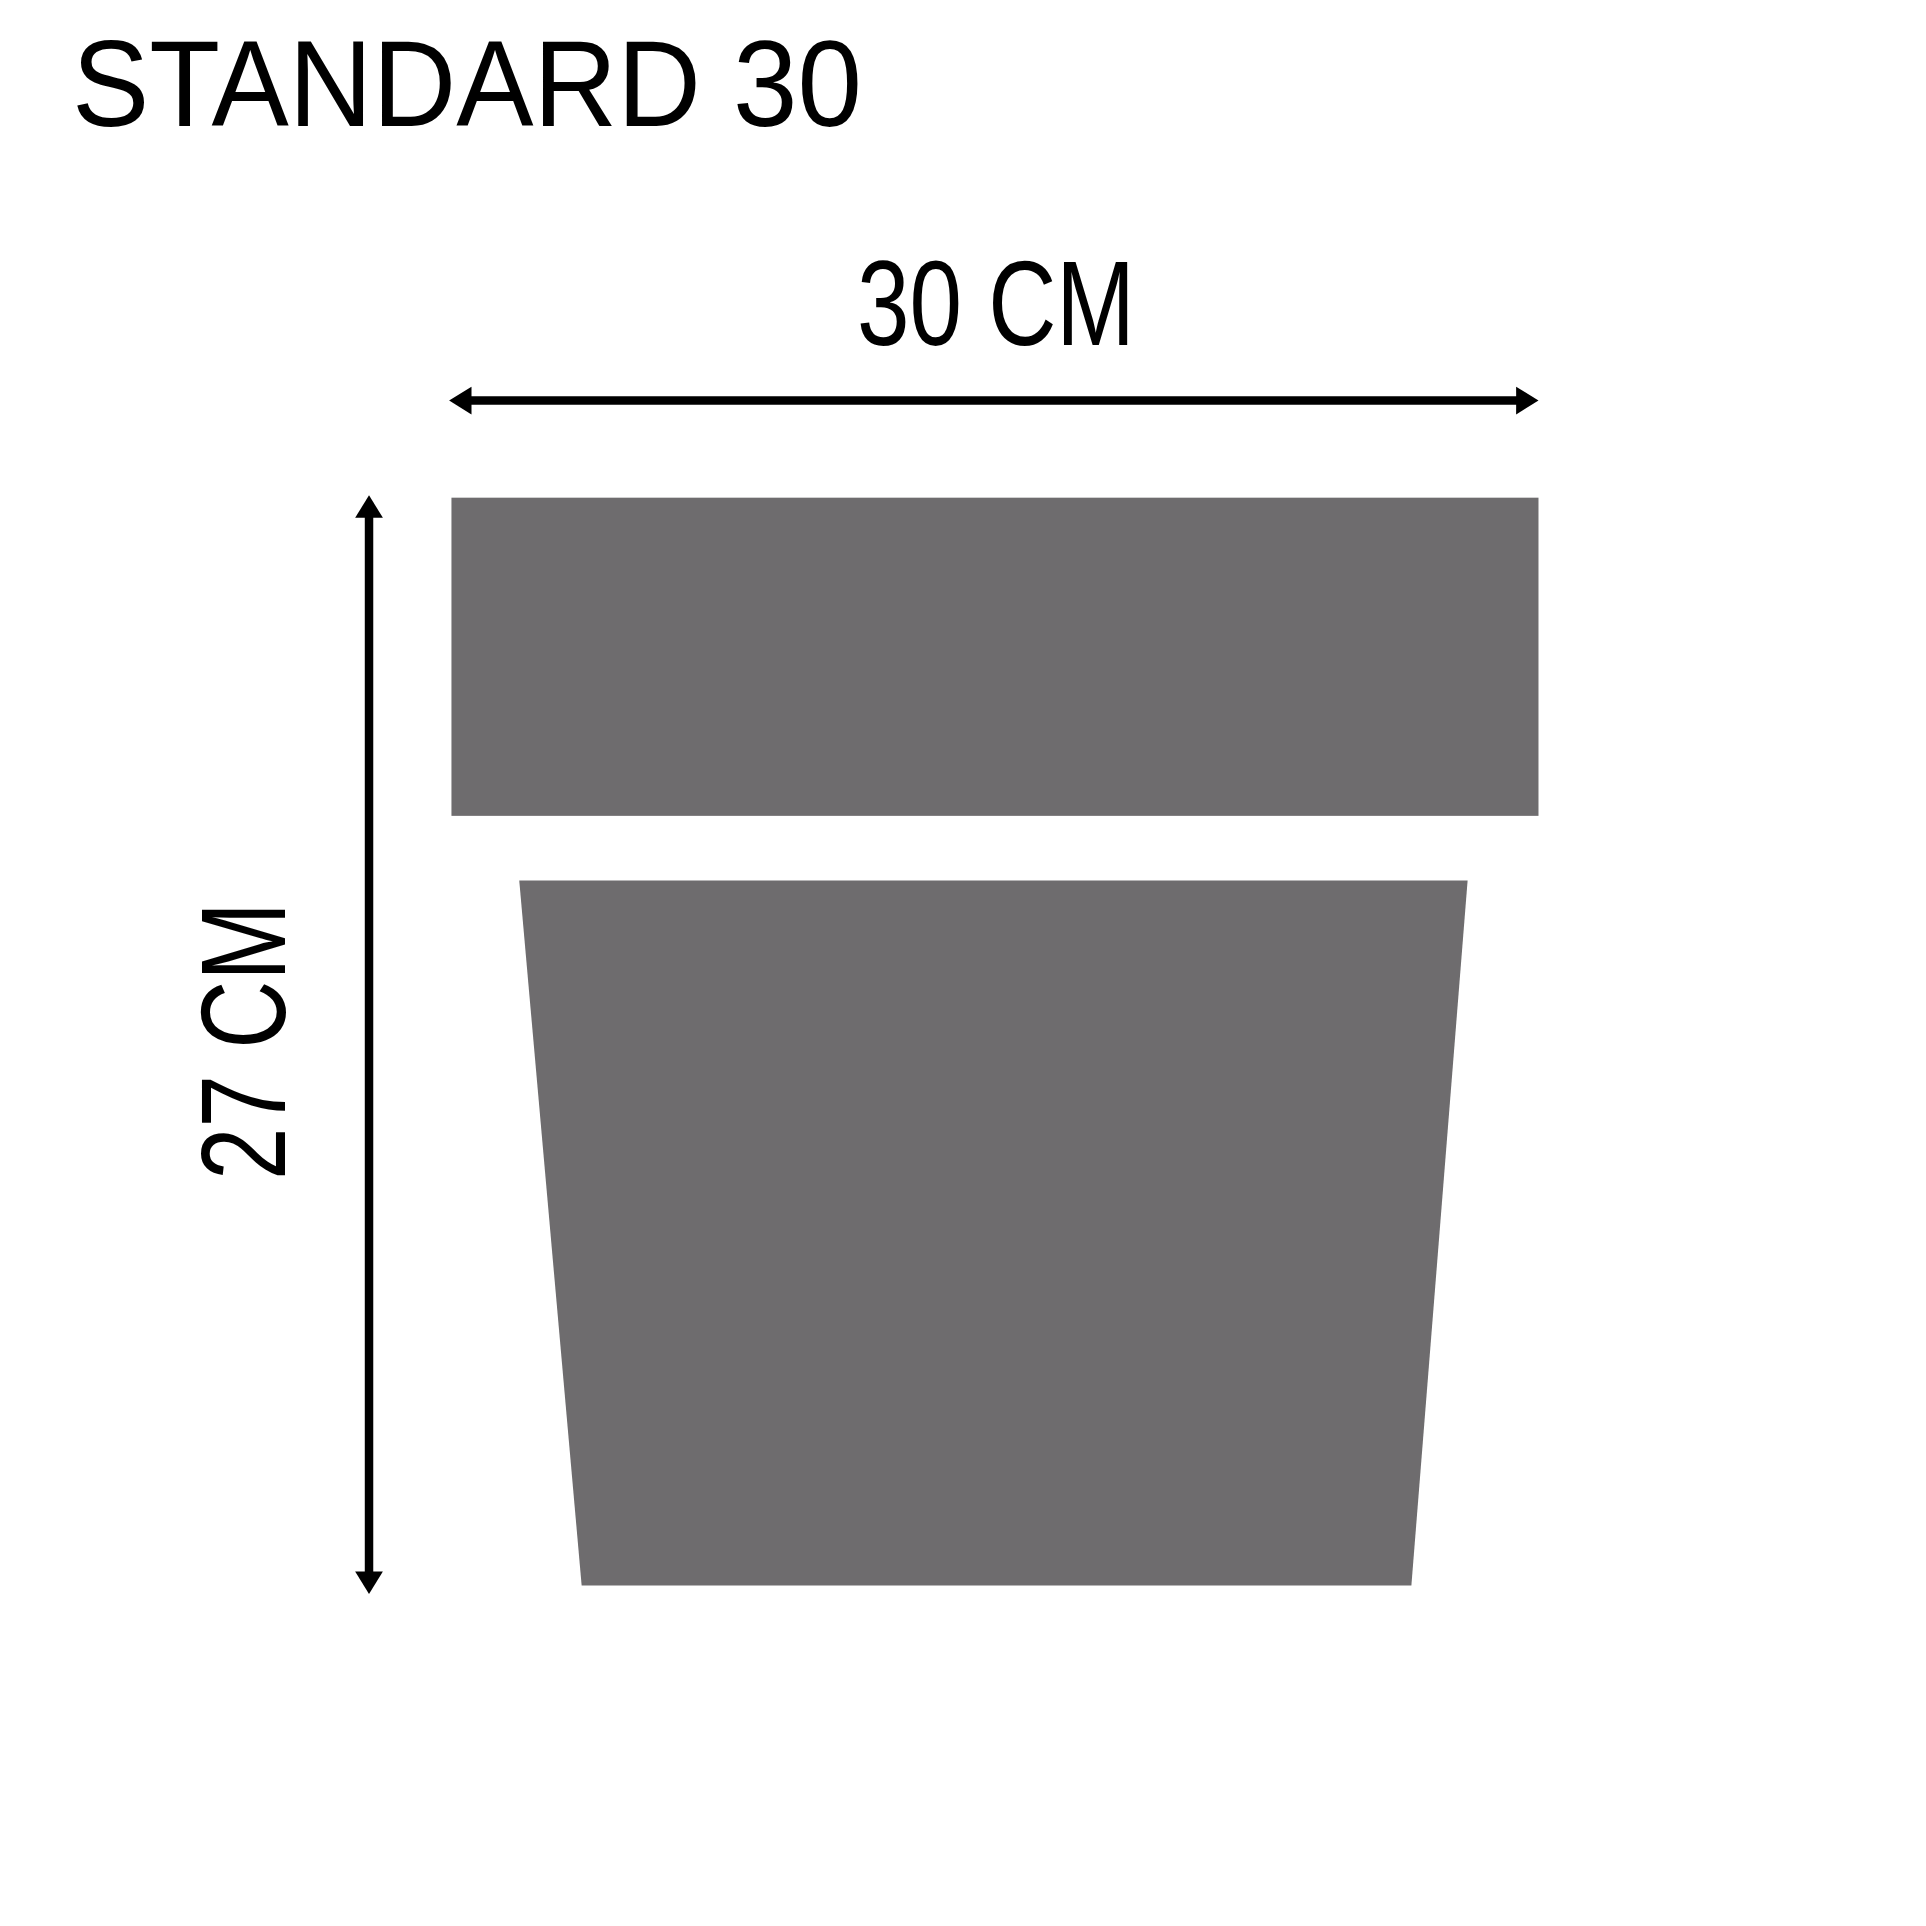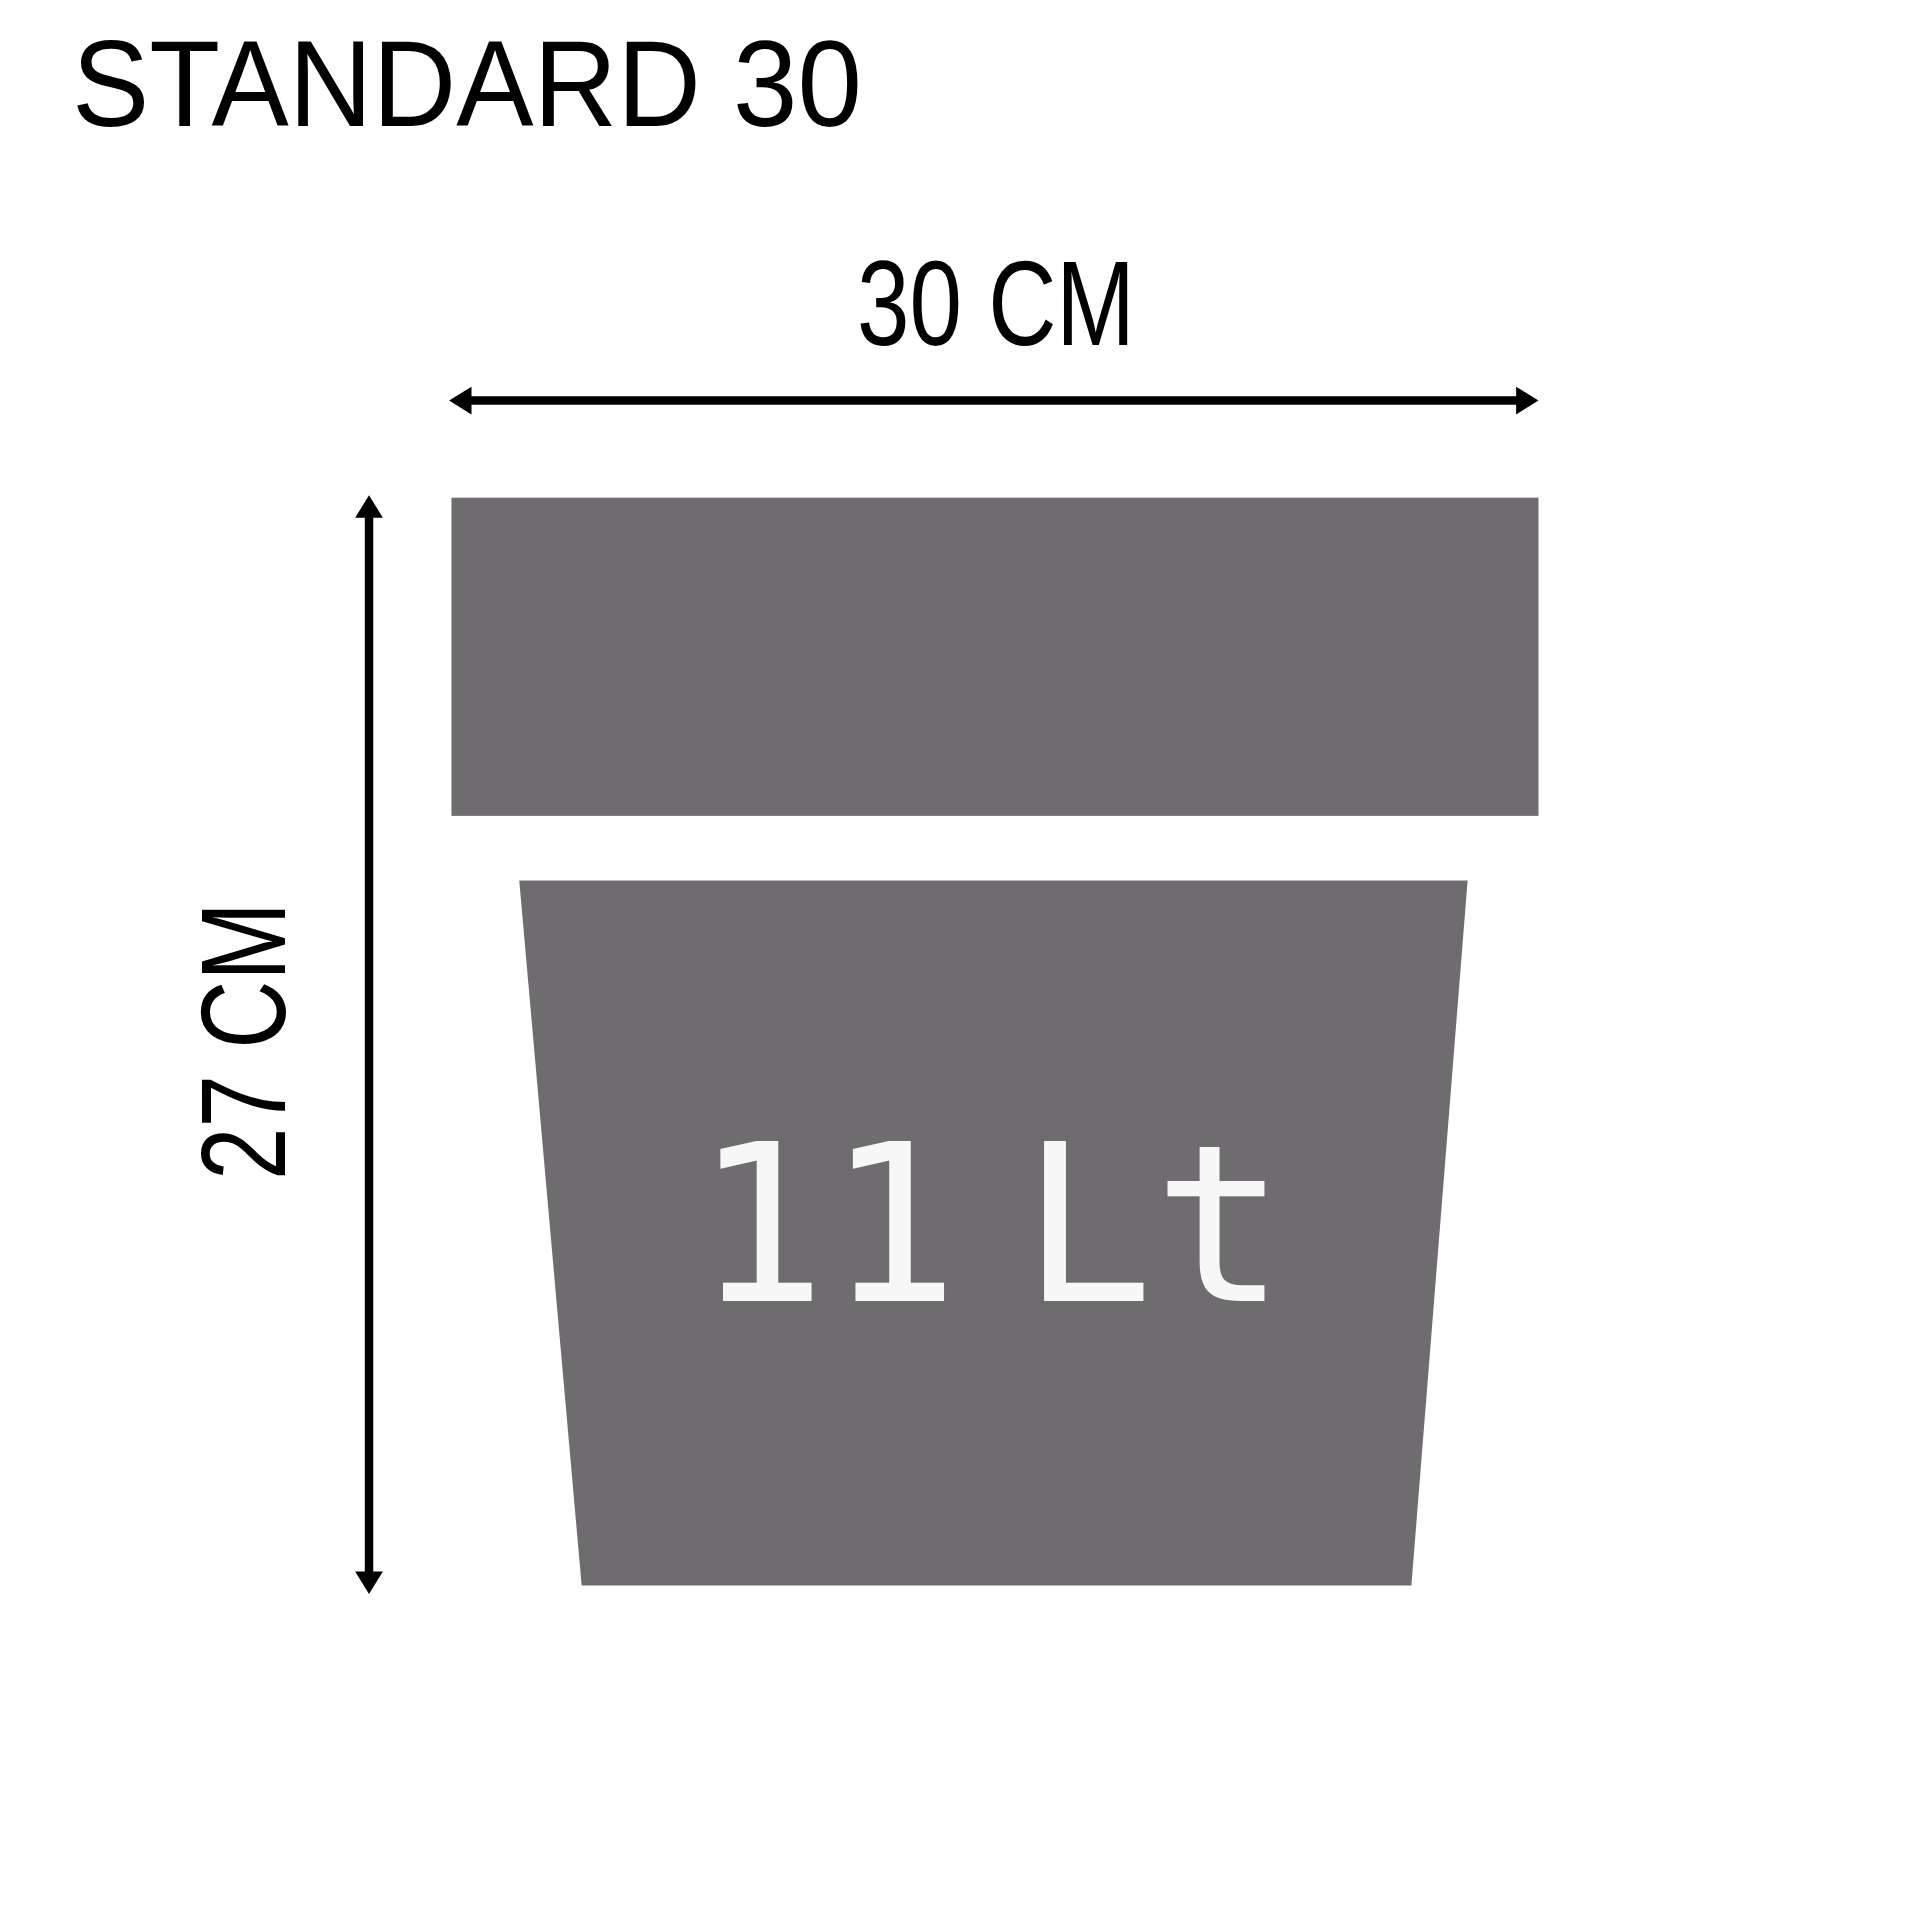--- a/index.html
+++ b/index.html
@@ -80,16 +80,15 @@
       <polygon points="479,2069 461,2040 497,2040" fill="#000000"></polygon>
     </g>
   </svg>
 
   <div class="label title">STANDARD 30</div>
 
   <div class="label dim-label width-label">30 CM</div>
 
   <div class="label dim-label height-label">27 CM</div>
 
-  <div class="label capacity-label">11 Lt</div>
 
 </div>
 
 
 </body></html>

